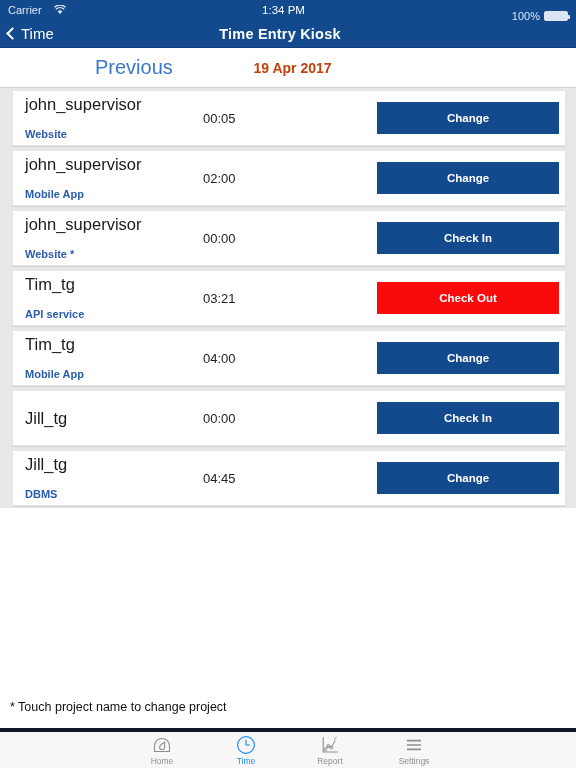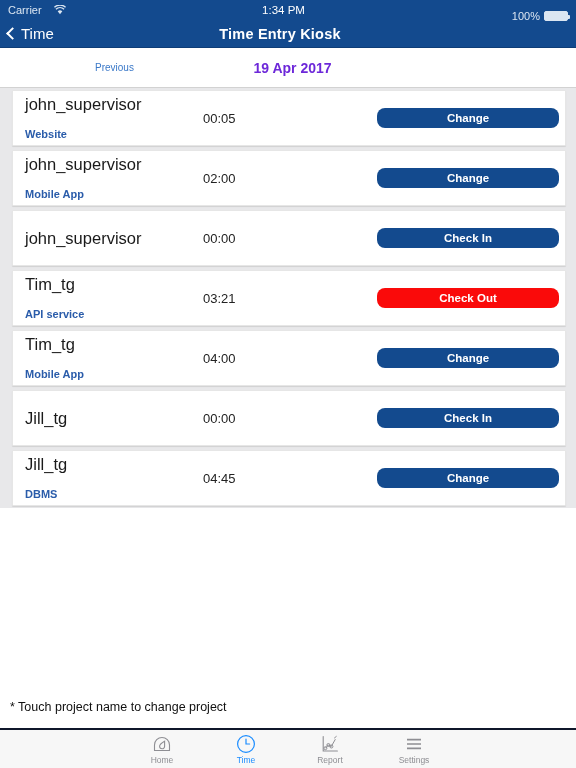--- a/index.html
+++ b/index.html
@@ -45,57 +45,57 @@
     position:absolute; left:0; right:16px; text-align:center;
     color:#fff; font-size: 14.5px; font-weight: bold; letter-spacing: .2px;
   }
 
   
   .subheader {
     height: 40px; background:#fff; position: relative;
     display:flex; align-items:center; flex: 0 0 40px;
     border-bottom: 1px solid #d2d2d2;
   }
-  .prev-link { position:absolute; left: 95px; color:#3a78c8; font-size: 10px; cursor:pointer; }
+  .prev-link { position:absolute; left: 95px; color:#3a78c8; font-size: 20px; cursor:pointer; }
   .date-label { position:absolute; left:0; right:0; text-align:center; font-size: 14px;
-                font-weight: bold; color:#6d28d9;padding-left:9px; }
+                font-weight: bold; color:#c2410c;padding-left:9px; }
 
   
   .list-wrap { flex: 1 1 auto; background:#ffffff; overflow: hidden; }
   .list { background:#e8e8ea; padding: 2px 10px 2px 12px; }
   .row {
     background:#ffffff; height: 56px; margin-bottom: 4px;
     display:flex; align-items:center; position:relative;
     border: 1px solid #e6e6e6; border-radius: 1px;
     box-shadow: 0 1px 1px rgba(0,0,0,.10);
   }
   .row:last-child { margin-bottom: 0; }
   .col-user { width: 190px; padding-left: 12px; display:flex; flex-direction:column; justify-content:center; gap:16px;}
   .user-name { font-size: 16.5px; color:#1a1a1a; line-height: 1; }
   .project-link { font-size: 11px; color:#2a5caa; font-weight: bold; cursor:pointer; line-height:1; }
   .col-time { width: 110px; font-size: 13px; color:#222; text-align:left; }
   .col-action { margin-left:auto; padding-right: 6px; }
   .action-btn {
-    width: 182px; height: 20px; border:none; border-radius: 8px;
+    width: 182px; height: 32px; border:none; border-radius: 0;
     color:#ffffff; font-size: 11.5px; font-weight: bold;
     font-family:"Liberation Sans", sans-serif; cursor:pointer;
     display:flex; align-items:center; justify-content:center;
   }
   .btn-blue { background:#134a8e; }
   .btn-red  { background:#fa0a0a; }
 
   
   .footnote {
     flex: 0 0 auto; padding: 0 0 14px 10px; font-size: 12.5px; color:#111; background:#fff;
   }
 
   
   .tabbar {
     flex: 0 0 40px; height:40px; background:#f7f7f7;
-    border-top: 2px solid #0f172a; display:flex; align-items:stretch;
+    border-top: 4px solid #0f172a; display:flex; align-items:stretch;
     padding-left: 120px; padding-right: 120px;
   }
   .tab { flex:1; display:flex; flex-direction:column; align-items:center; justify-content:center;
          gap: 1px; cursor:pointer; color:#8e8e93; }
   .tab.active { color:#1a8cff; }
   .tab-label { font-size: 8.5px; }
   .tab-icon { height: 20px; display:flex; align-items:center; justify-content:center; }
   .tab-icon svg { display:block; }
 </style>
 </head>
@@ -152,20 +152,21 @@
             <span class="project-link">Mobile App</span>
           </div>
           <div class="col-time">02:00</div>
           <div class="col-action">
             <button class="action-btn btn-blue">Change</button>
           </div>
         </div>
         <div class="row">
           <div class="col-user">
             <span class="user-name">john_supervisor</span>
+            <span class="project-link">Website *</span>
           </div>
           <div class="col-time">00:00</div>
           <div class="col-action">
             <button class="action-btn btn-blue">Check In</button>
           </div>
         </div>
         <div class="row">
           <div class="col-user">
             <span class="user-name">Tim_tg</span>
             <span class="project-link">API service</span>

